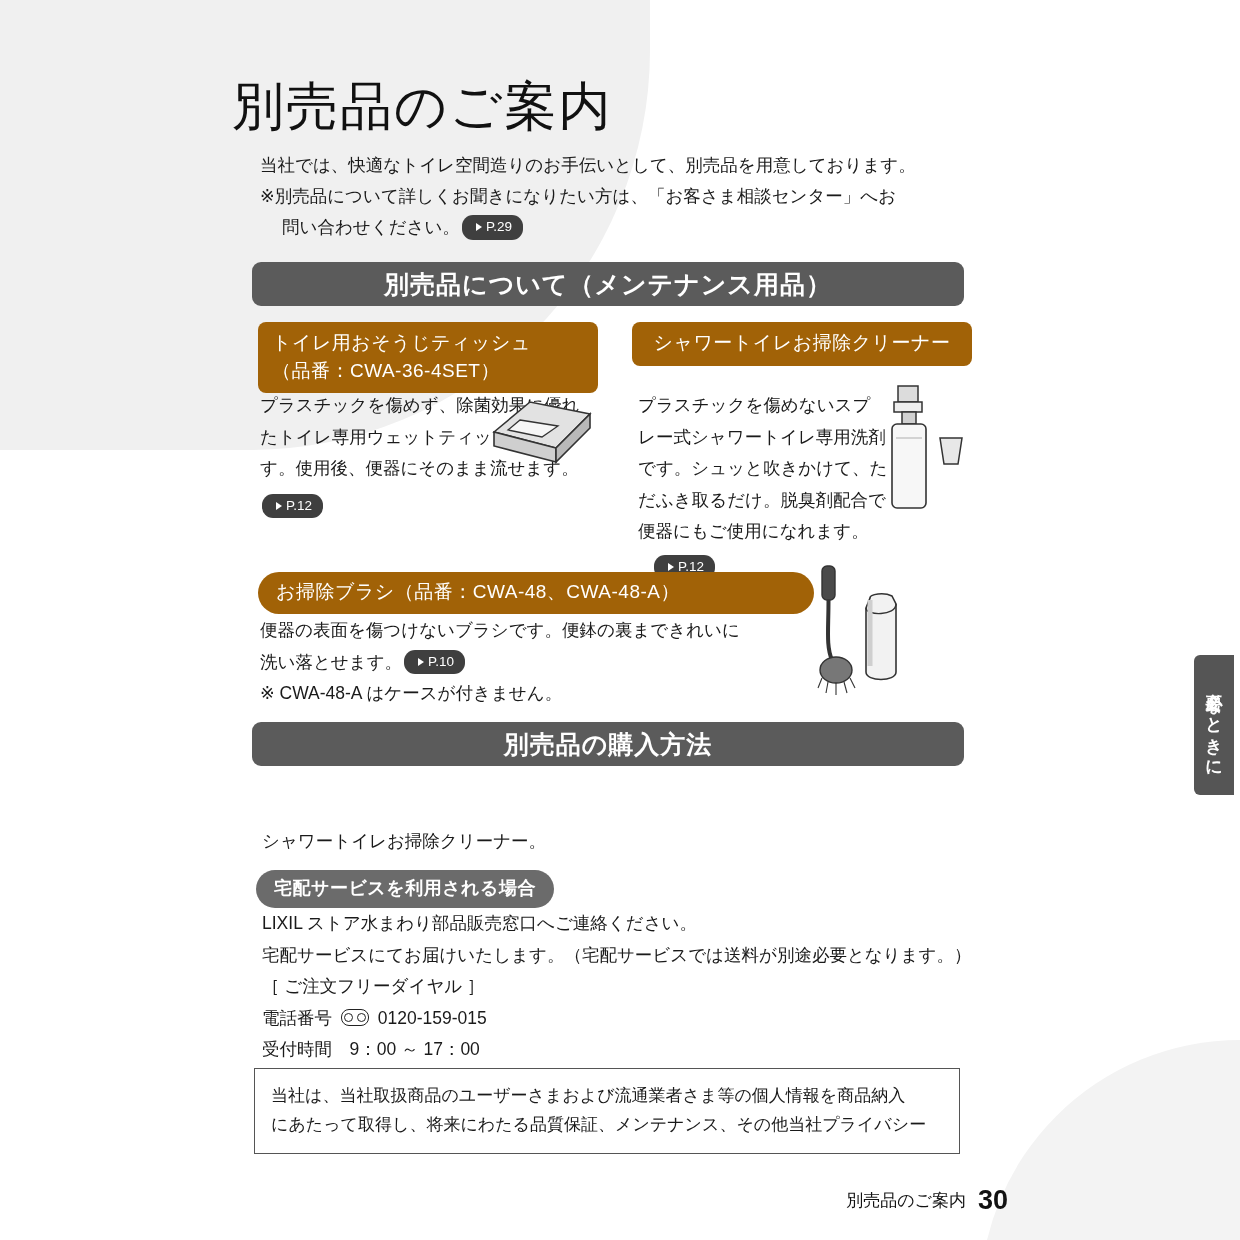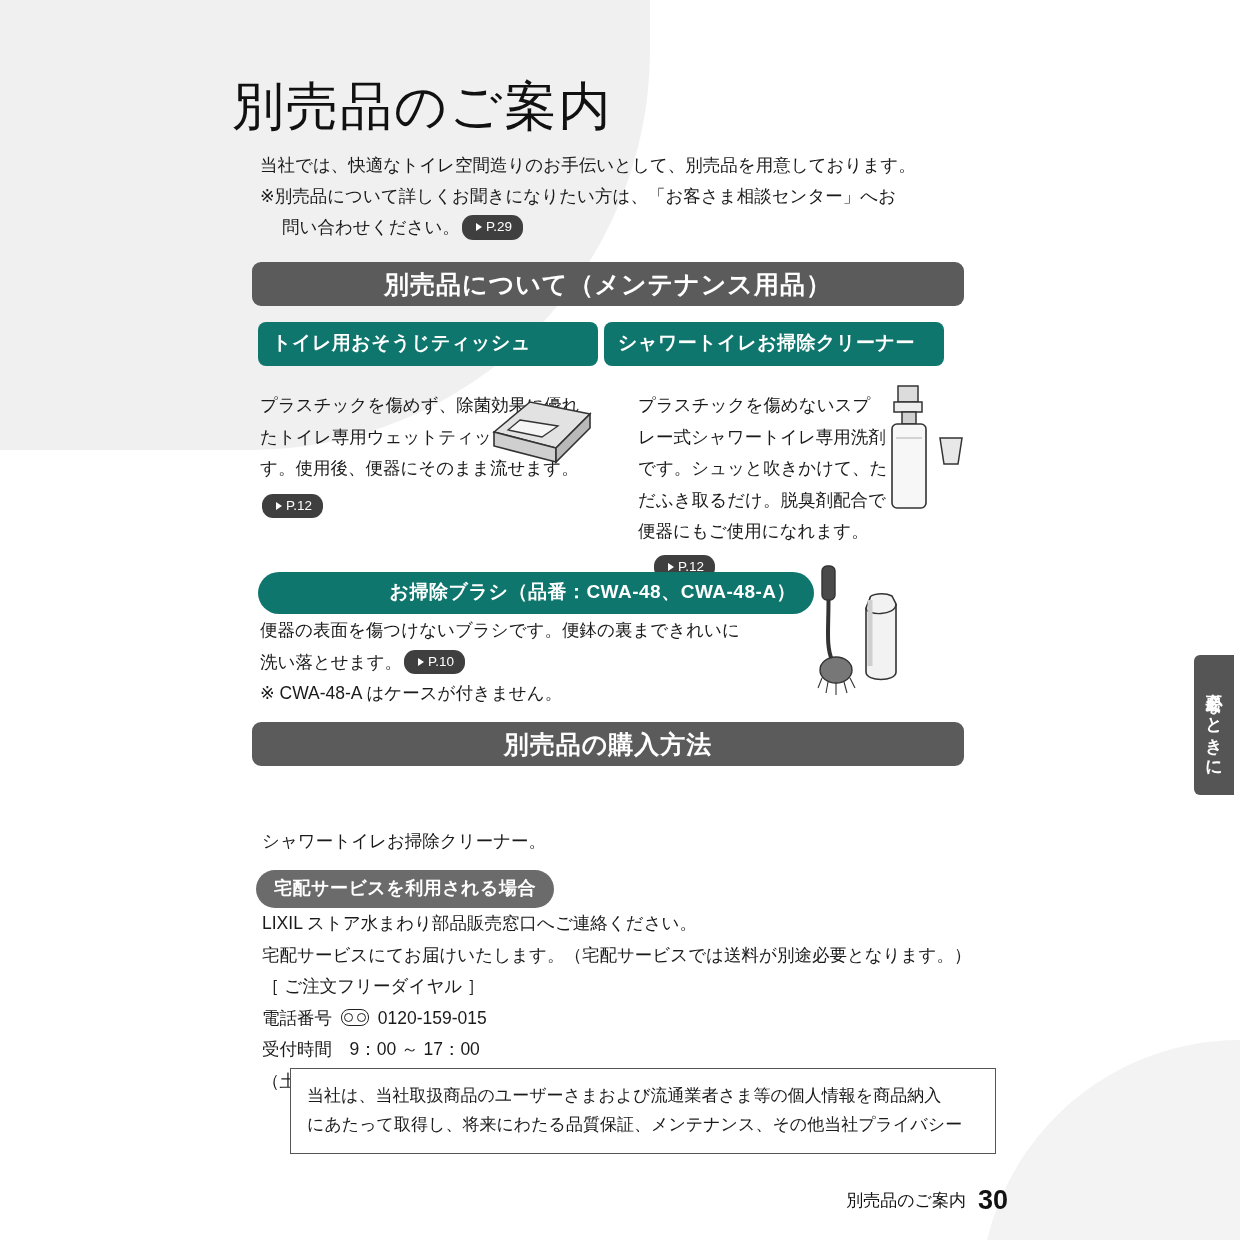--- a/index.html
+++ b/index.html
@@ -114,32 +114,32 @@
     line-height: 44px;
     height: 44px;
     letter-spacing: 1px;
   }
   #bar-maintenance { left: 252px; top: 262px; width: 712px; }
   #bar-purchase    { left: 252px; top: 722px; width: 712px; }
 
   
   .prod-bar {
     position: absolute;
-    background: #0f766e;
+    background: #a16207;
     color: #fff;
     border-radius: 8px;
     font-size: 19px;
-    font-weight: bold;
+    font-weight: normal;
     padding: 7px 14px 9px 14px;
     line-height: 1.45;
     letter-spacing: 0.5px;
   }
   #prod-bar-tissue  { left: 258px; top: 322px; width: 312px; }
-  #prod-bar-cleaner { left: 604px; top: 322px; width: 312px; }
-  #prod-bar-brush   { left: 258px; top: 572px; width: 520px; border-radius: 22px; padding: 6px 18px 8px 18px; font-size: 19px; text-align: right; }
+  #prod-bar-cleaner { left: 632px; top: 322px; width: 312px; text-align: center; }
+  #prod-bar-brush   { left: 258px; top: 572px; width: 520px; border-radius: 22px; padding: 6px 18px 8px 18px; font-size: 19px; }
 
   
   .sub-bar {
     position: absolute;
     background: #6b6b6b;
     color: #fff;
     border-radius: 19px;
     font-size: 18px;
     font-weight: bold;
     padding: 6px 18px 8px 18px;
@@ -189,21 +189,20 @@
     position: absolute;
     left: 254px;
     top: 1068px;
     width: 706px;
     border: 1.5px solid #555;
     padding: 12px 16px 14px 16px;
     font-size: 17px;
     line-height: 1.72;
     box-sizing: border-box;
     background: #fff;
-    margin-left: 36px;
   }
 
   
   .side-tab {
     position: absolute;
     right: 6px;
     top: 655px;
     width: 40px;
     height: 140px;
     background: #555;
@@ -259,20 +258,21 @@
       <span class="l2">※別売品について詳しくお聞きになりたい方は、「お客さま相談センター」へお</span>
       <span class="l3">
         <span>問い合わせください。</span><span class="ref"><span class="tri"></span><span>P.29</span></span>
       </span>
     </div>
 
     <div class="section-bar" id="bar-maintenance">別売品について（メンテナンス用品）</div>
 
     <div class="prod-bar" id="prod-bar-tissue">
       <div>トイレ用おそうじティッシュ</div>
+      <div>（品番：CWA-36-4SET）</div>
     </div>
 
     <div class="prod-bar" id="prod-bar-cleaner">
       <div>シャワートイレお掃除クリーナー</div>
     </div>
 
     <div class="body-text" id="txt-tissue">
       <span>プラスチックを傷めず、除菌効果に優れたトイレ専用ウェットティッシュです。使用後、便器にそのまま流せます。</span>
       <div style="margin-top:6px;">
         <span class="ref"><span class="tri"></span><span>P.12</span></span>

